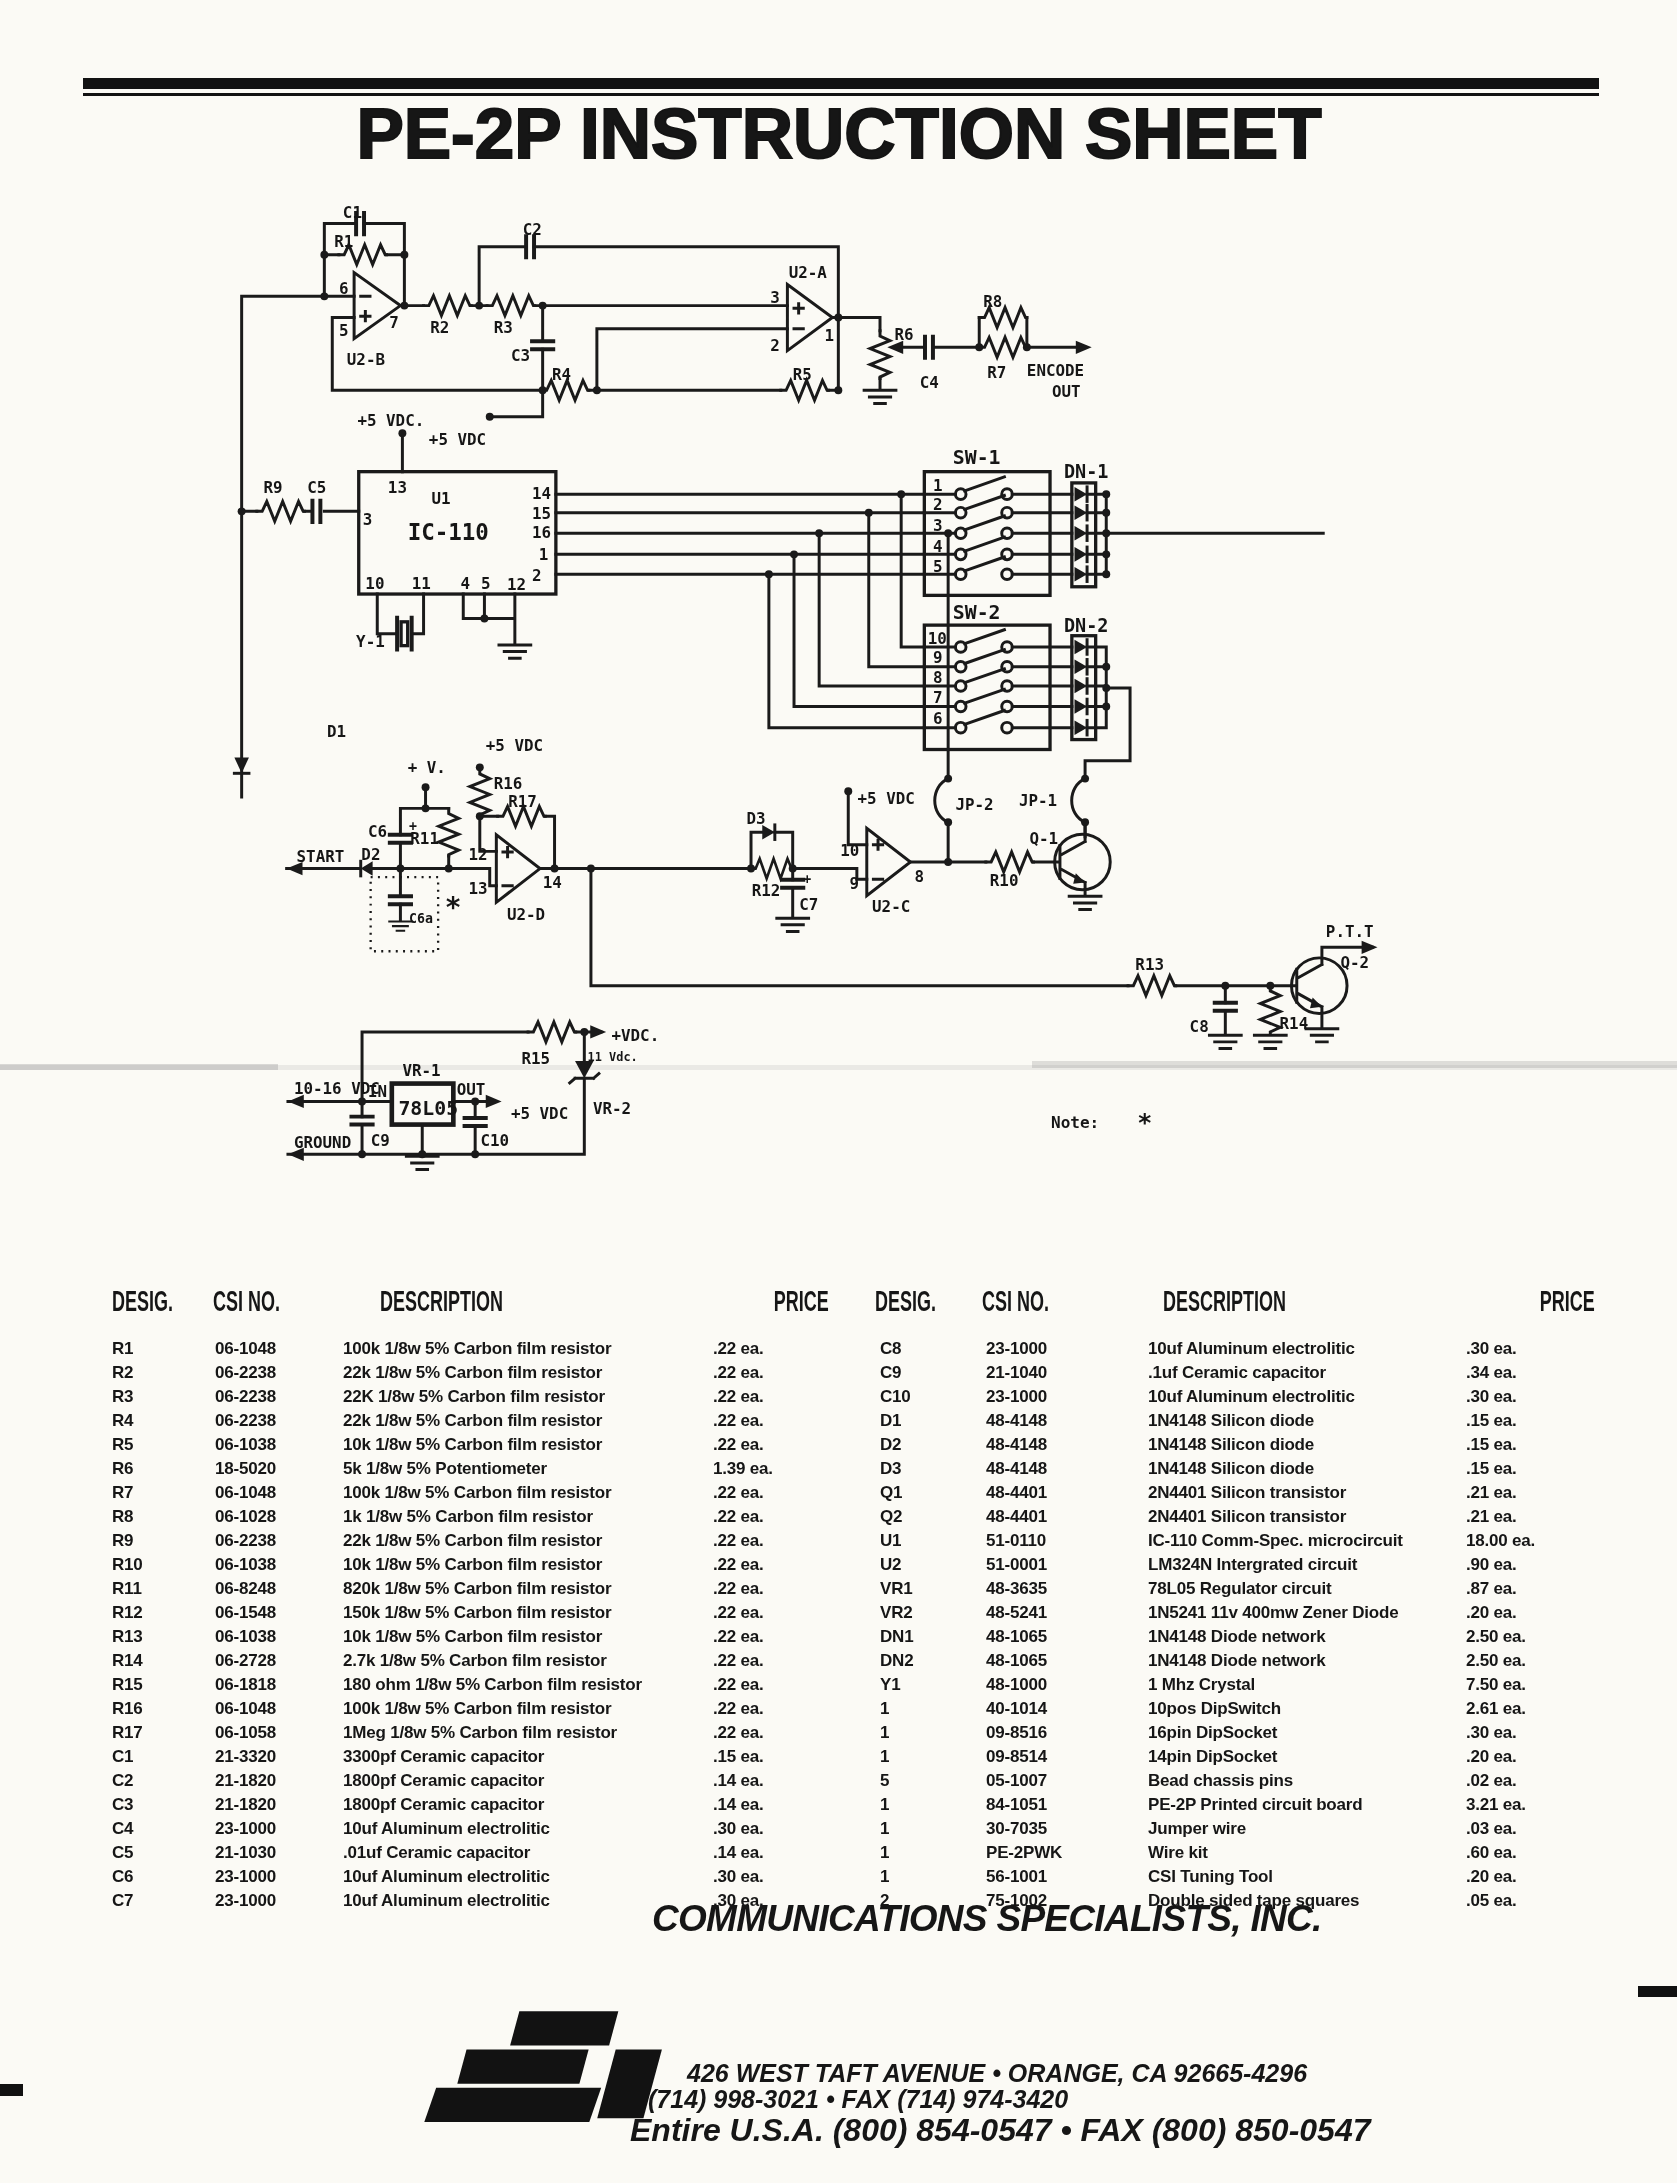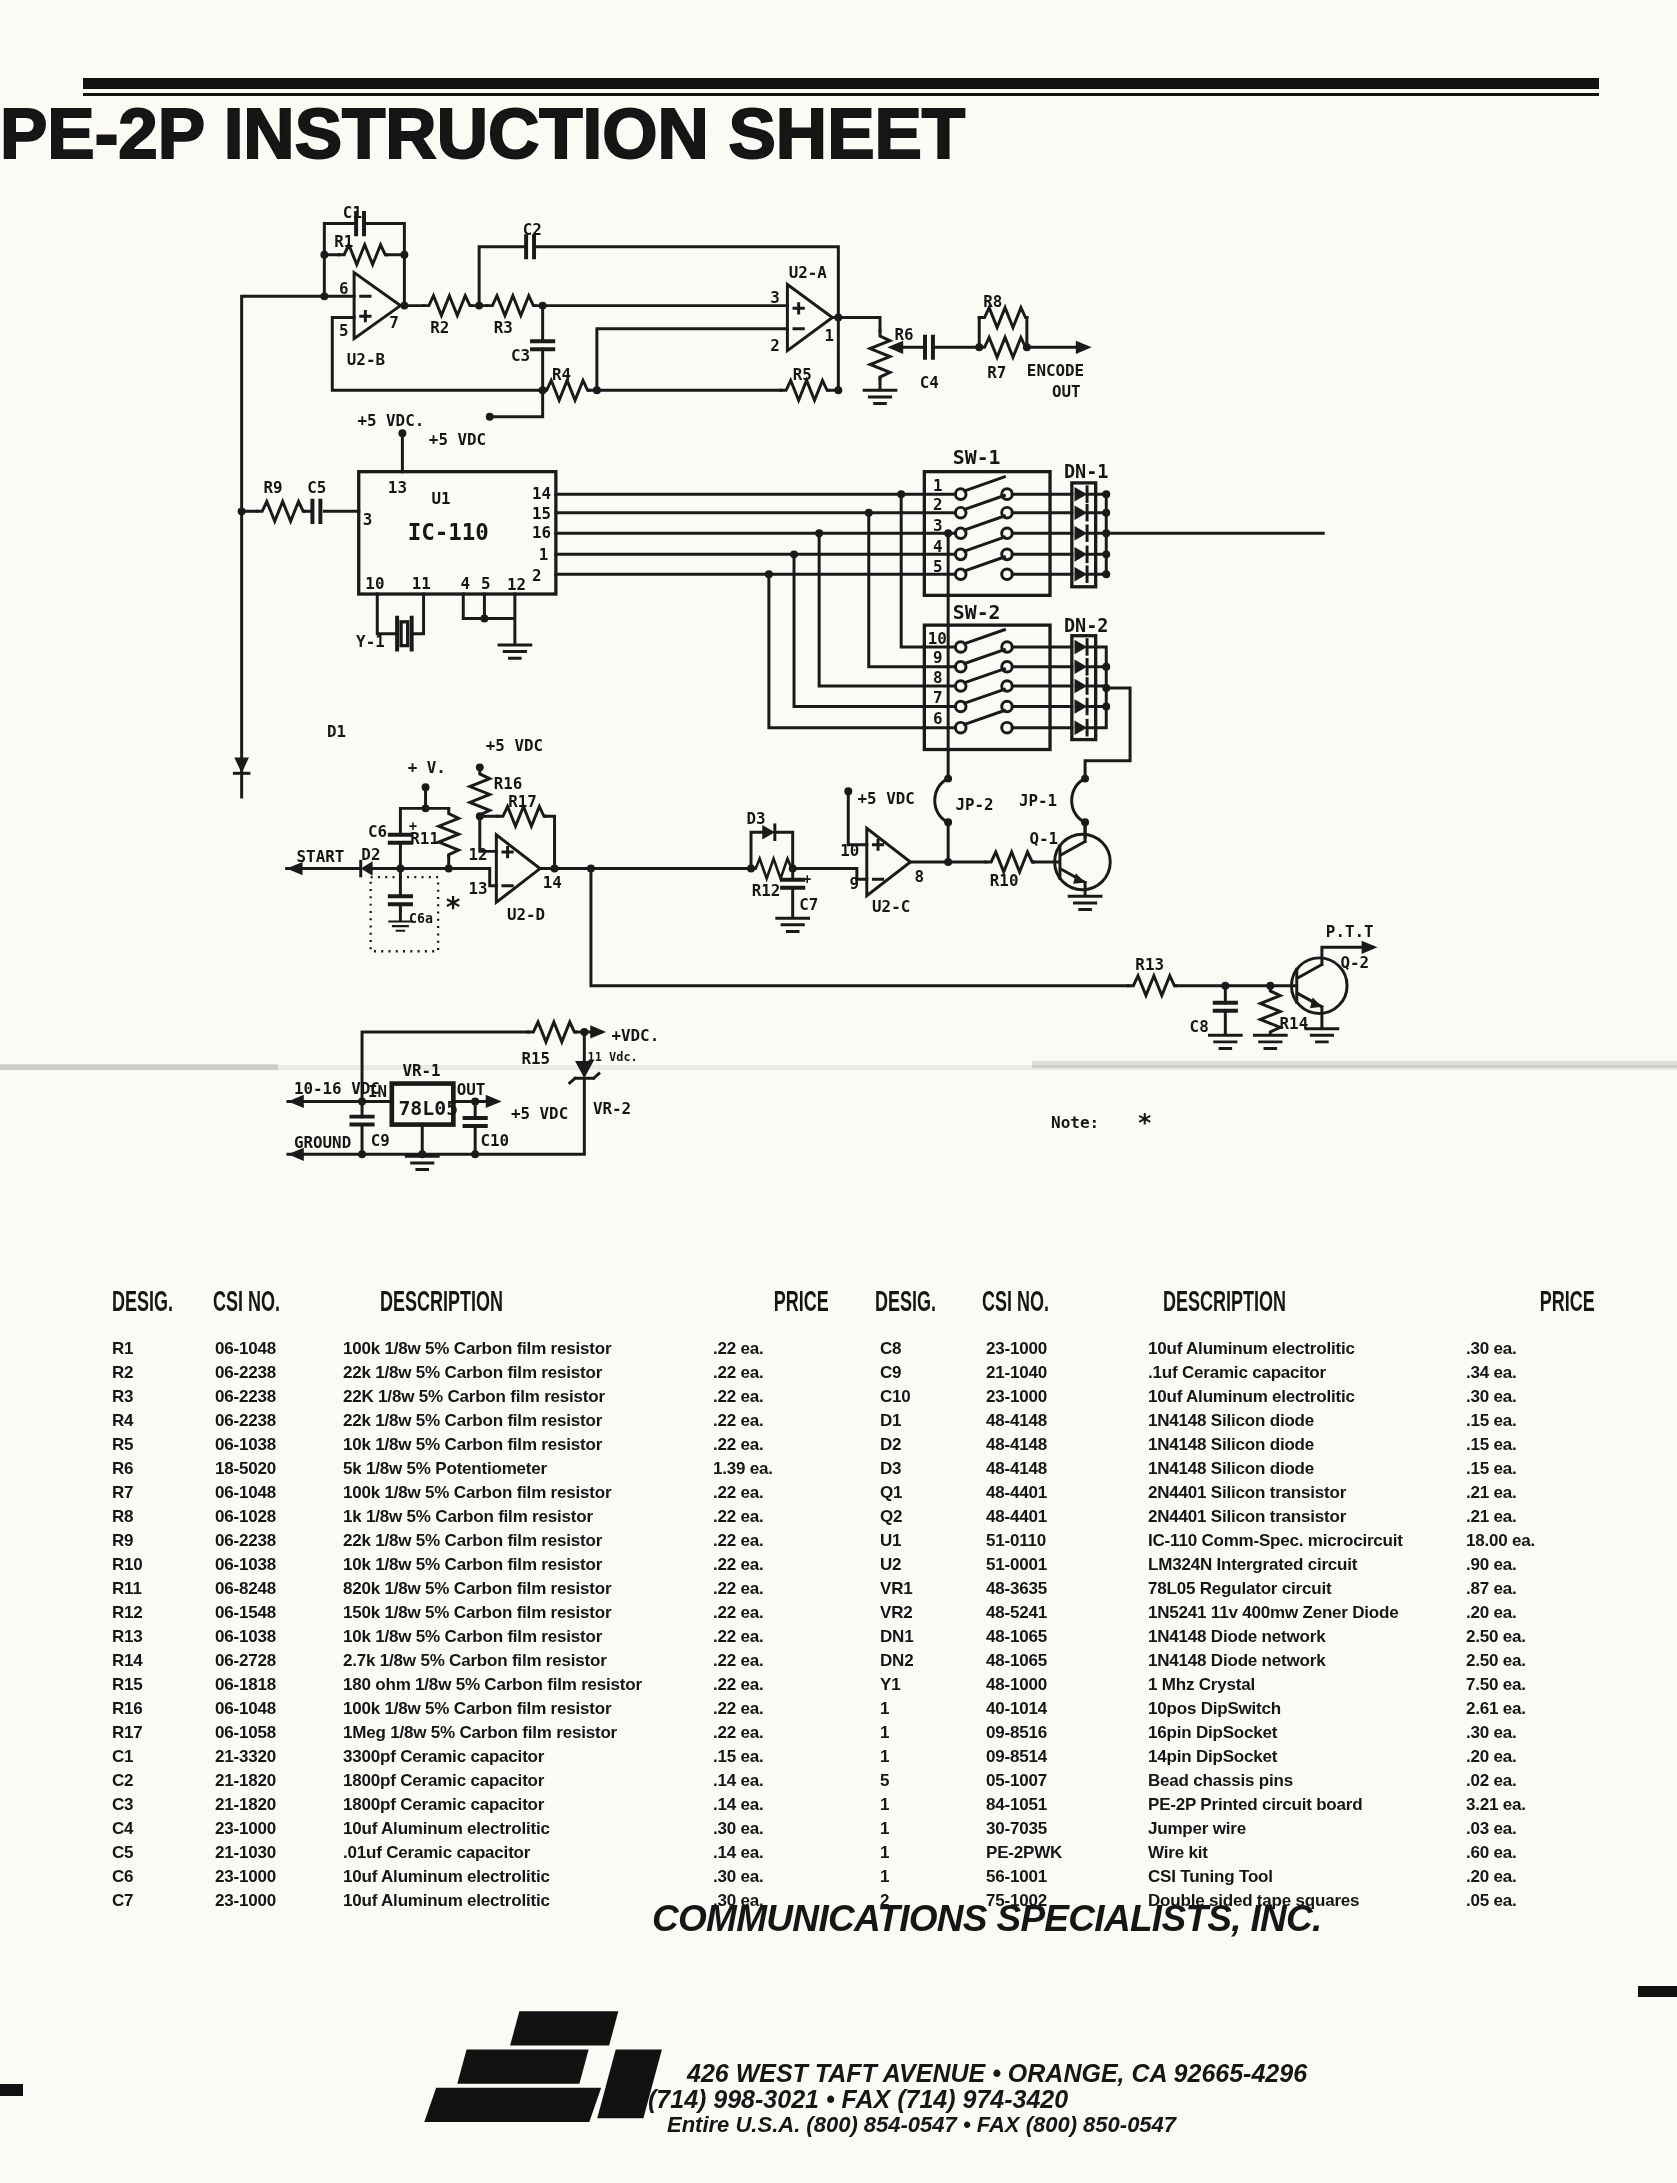--- a/index.html
+++ b/index.html
@@ -1,21 +1,21 @@
 <!DOCTYPE html>
 <html style="font-size:10.6px"><head>
 <meta charset="utf-8">
 <style>
   html,body{margin:0;padding:0;background:#888;}
   .page{position:relative;width:1678px;height:2183px;background:#fbfaf5;color:#161616;
         font-family:"Liberation Sans",sans-serif;overflow:hidden;}
   .abs{position:absolute;}
   .rule1{left:83px;top:78px;width:1516px;height:10.6px;background:#121212;}
   .rule2{left:83px;top:93px;width:1516px;height:2.6px;background:#121212;}
-  .title{left:0;top:93px;width:100%;text-align:left;font-size:71px;font-weight:700;
+  .title{left:0;top:93px;width:100%;text-align:center;font-size:71px;font-weight:700;
          letter-spacing:0;-webkit-text-stroke:2px #141414;white-space:nowrap;}
   svg.schem{position:absolute;left:0;top:0;width:1678px;height:2183px;}
   .wire{stroke:#1a1a1a;stroke-width:4.5;fill:none;stroke-linecap:square;}
   .thick{stroke-width:6;}
   .box{fill:none;stroke:#1a1a1a;stroke-width:5;}
   .vbox{stroke-width:7;}
   .dashedbox{fill:none;stroke:#1a1a1a;stroke-width:3.5;stroke-dasharray:3 8;}
   .fillink{fill:#1a1a1a;stroke:none;}
   .dot{fill:#1a1a1a;stroke:none;}
   .slabel{font-family:"DejaVu Sans Mono",monospace;font-weight:700;font-size:24px;fill:#161616;}
@@ -28,21 +28,21 @@
   .thead.ra{transform-origin:100% 0;}
   .ptable{position:absolute;top:1340px;font-weight:700;font-size:17px;letter-spacing:-0.2px;}
   .prow{display:grid;height:24px;align-items:start;line-height:1.05;}
   .pt-left .prow{grid-template-columns:103px 128px 370px 114px;width:715px;}
   .pt-right .prow{grid-template-columns:106px 162px 318px 126px;width:711px;}
   .prow .price{text-align:left;}
   .foot-line{position:absolute;font-style:italic;font-weight:700;white-space:nowrap;}
   .f1{left:652px;top:1898px;font-size:37px;letter-spacing:-0.7px;}
   .f2{left:652px;top:2059px;font-size:25px;margin-left:35px;}
   .f3{left:648px;top:2085px;font-size:25px;}
-  .f4{left:667px;top:2112px;font-size:22px;}
+  .f4{left:630px;top:2112px;font-size:32px;}
   .artifact{background:#111;}
 </style>
 </head>
 <body>
 
 <div class="page">
 
   <div class="abs rule1"></div>
   <div class="abs rule2"></div>
 

